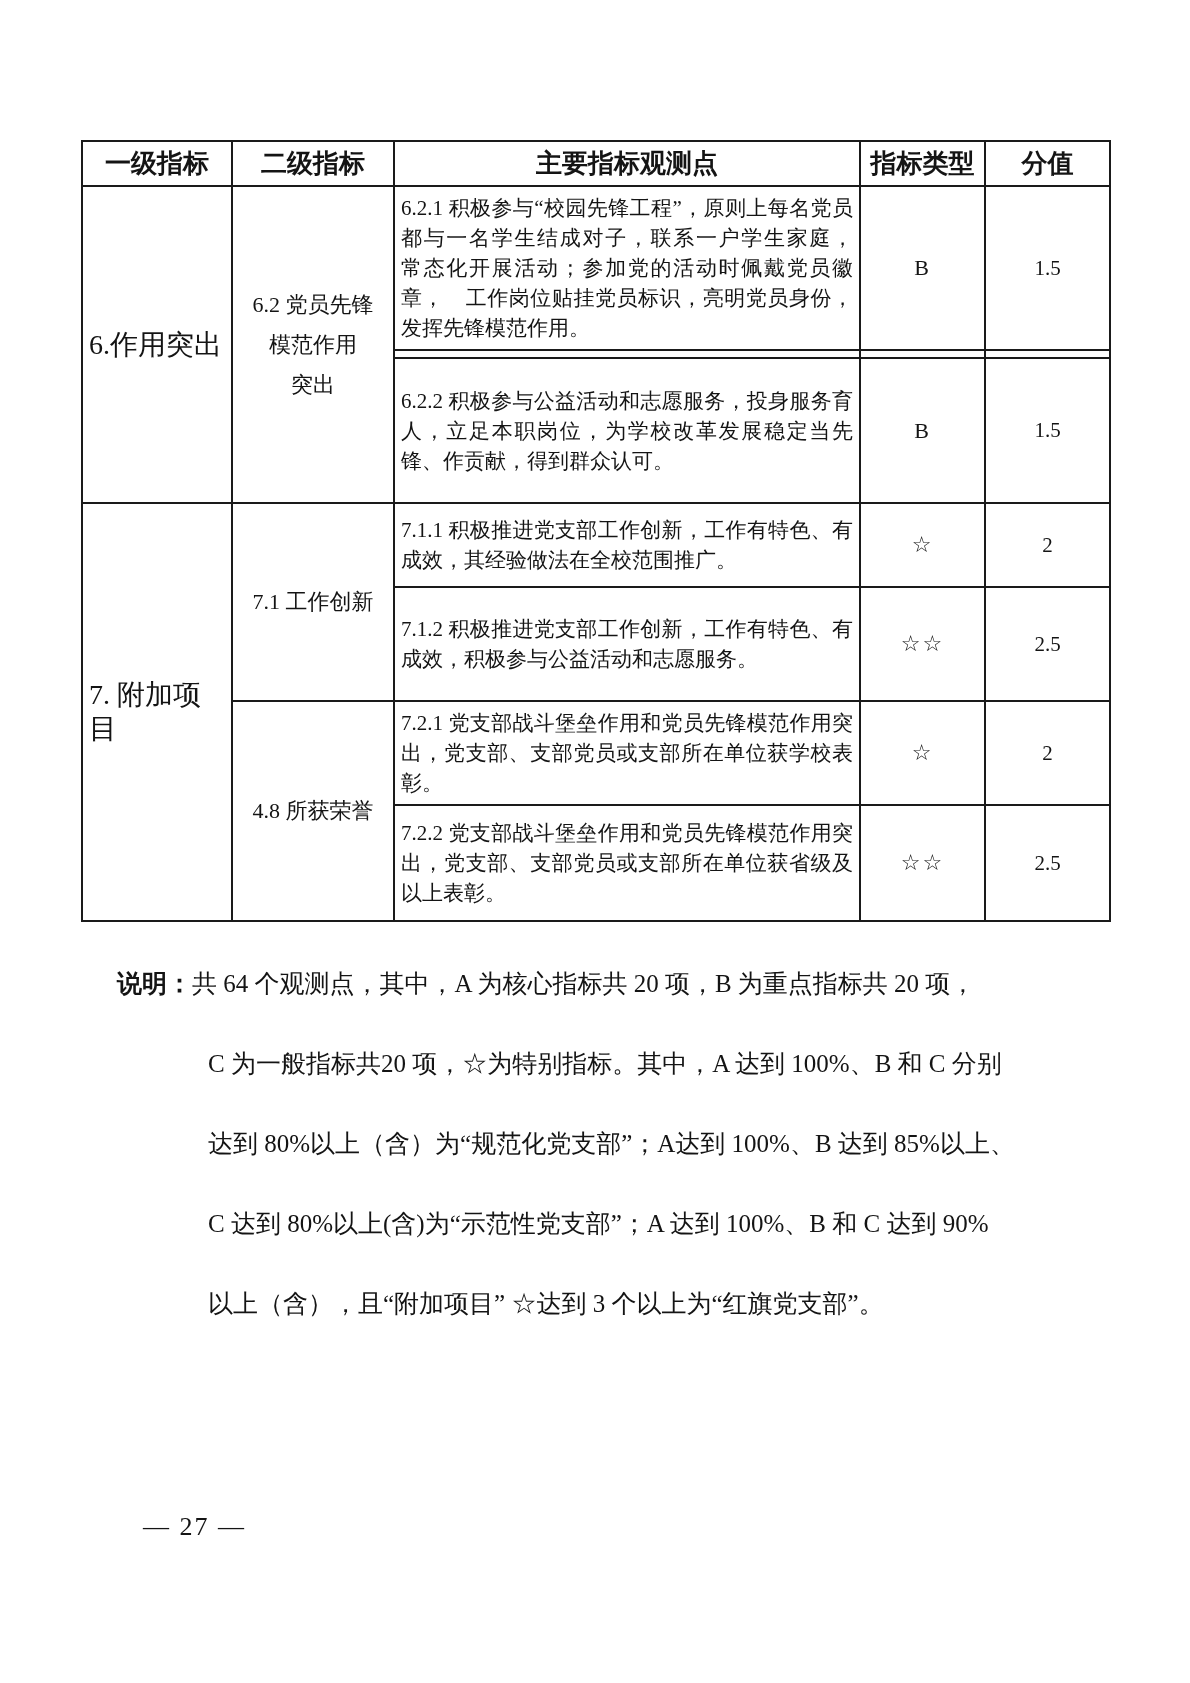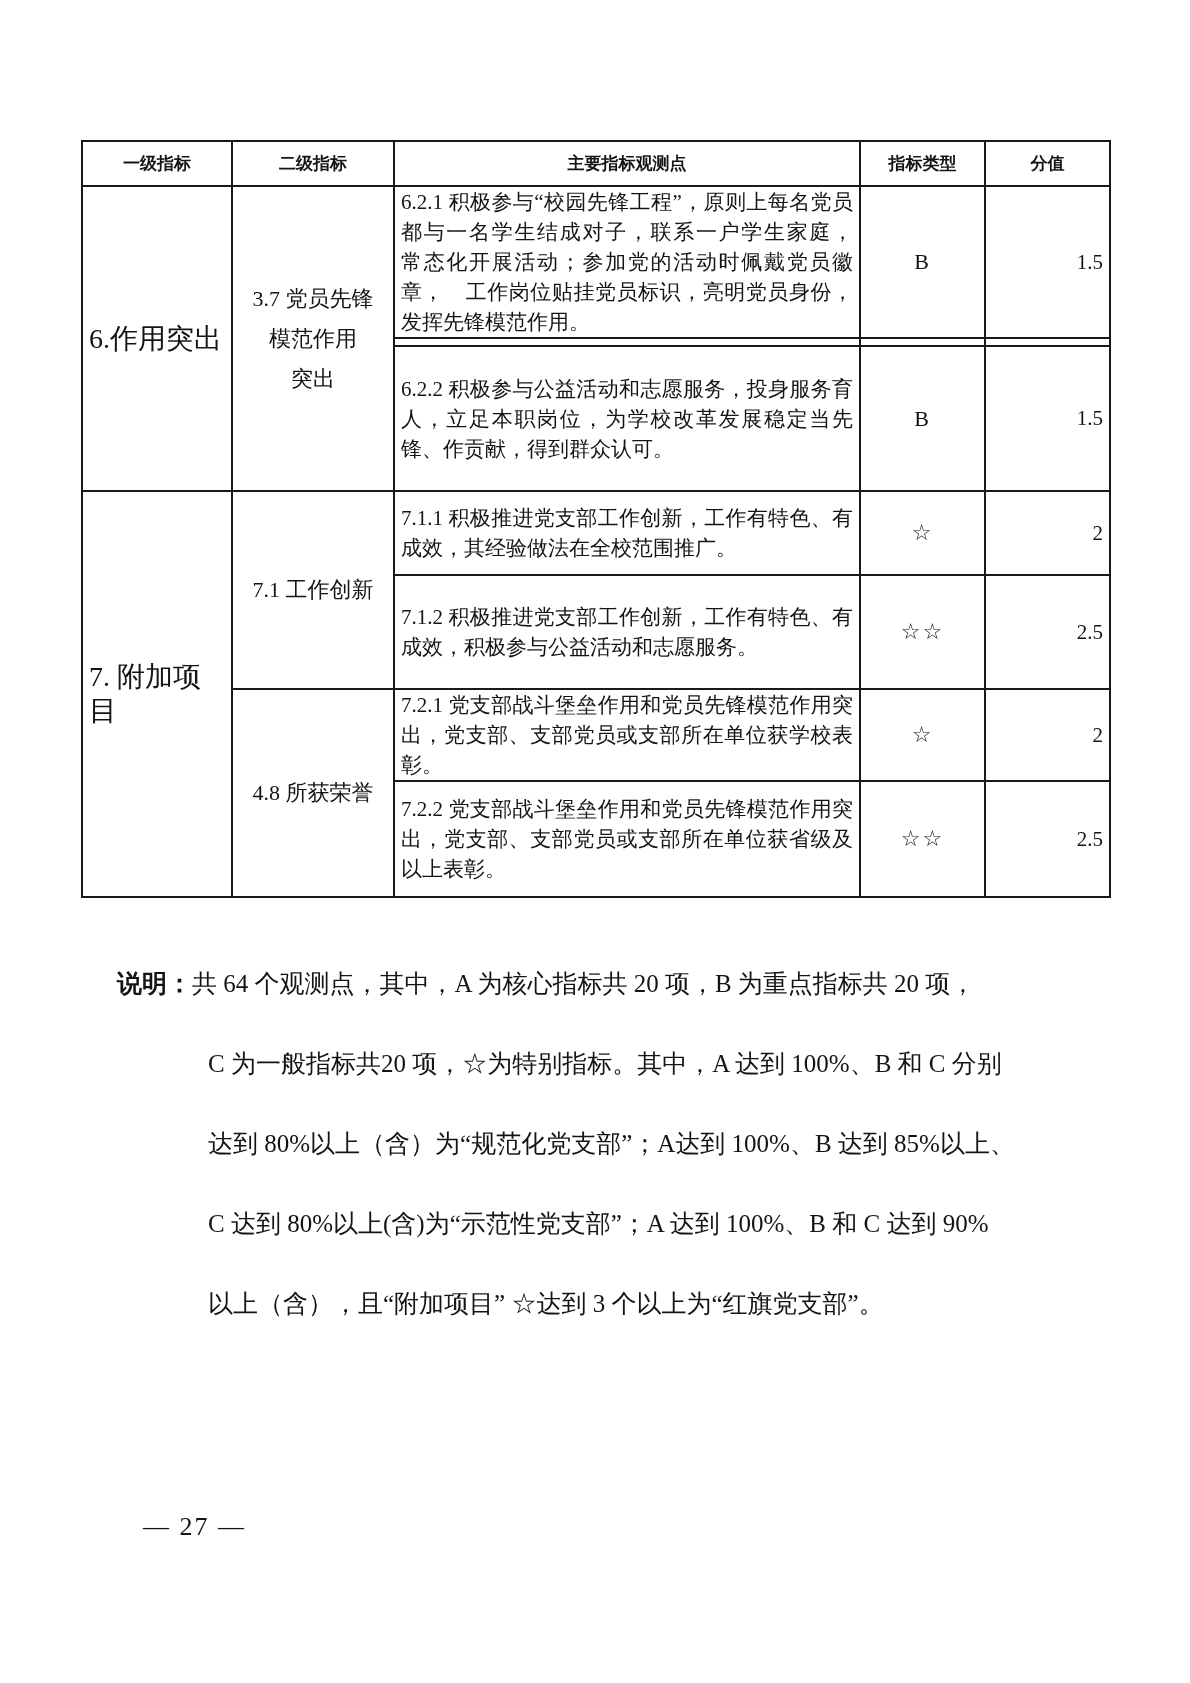--- a/index.html
+++ b/index.html
@@ -14,38 +14,38 @@
     width:1028px;border-collapse:collapse;table-layout:fixed;
     font-size:21px;
   }
   table.indicator col.c1{width:150px;}
   table.indicator col.c2{width:162px;}
   table.indicator col.c3{width:466px;}
   table.indicator col.c4{width:125px;}
   table.indicator col.c5{width:125px;}
   table.indicator th,table.indicator td{
     border:2px solid #1a1a1a;vertical-align:middle;
-    padding:0 6px;box-sizing:border-box;
+    padding:6px 6px;box-sizing:border-box;
   }
   table.indicator th{
     font-family:"Liberation Sans","DejaVu Sans",sans-serif;
-    font-weight:bold;font-size:17px;text-align:center;height:45px;
+    font-weight:bold;font-size:26px;text-align:center;height:45px;
     padding:2px 2px;
   }
   td.level1{
     text-align:left;font-size:28px;white-space:pre-line;line-height:34px;
   }
   td.level2{
     text-align:center;font-size:22px;white-space:pre-line;line-height:40px;
   }
   td.obs{
     text-align:justify;line-height:30px;padding:4px 10px;
   }
   td.type{text-align:center;font-size:22px;letter-spacing:2px;}
-  td.score{text-align:right;font-size:21px;}
+  td.score{text-align:center;font-size:21px;}
   tr.r-621{height:150px;}
   tr.r-gap{height:8px;}
   tr.r-gap td{padding:0;}
   tr.r-622{height:145px;}
   tr.r-711{height:84px;}
   tr.r-712{height:114px;}
   tr.r-721{height:92px;}
   tr.r-722{height:116px;}
   
   .note{
@@ -76,21 +76,21 @@
     <tr>
       <th>一级指标</th>
       <th>二级指标</th>
       <th>主要指标观测点</th>
       <th>指标类型</th>
       <th>分值</th>
     </tr>
 
     <tr class="r-621">
       <td class="level1" rowspan="3">6.作用突出</td>
-      <td class="level2" rowspan="3">3.7 党员先锋
+      <td class="level2" rowspan="3">6.2 党员先锋
 模范作用
 突出</td>
       <td class="obs">6.2.1 积极参与“校园先锋工程”，原则上每名党员都与一名学生结成对子，联系一户学生家庭，　常态化开展活动；参加党的活动时佩戴党员徽章，　工作岗位贴挂党员标识，亮明党员身份，发挥先锋模范作用。</td>
       <td class="type">B</td>
       <td class="score">1.5</td>
     </tr>
     <tr class="r-gap">
       <td></td>
       <td></td>
       <td></td>

